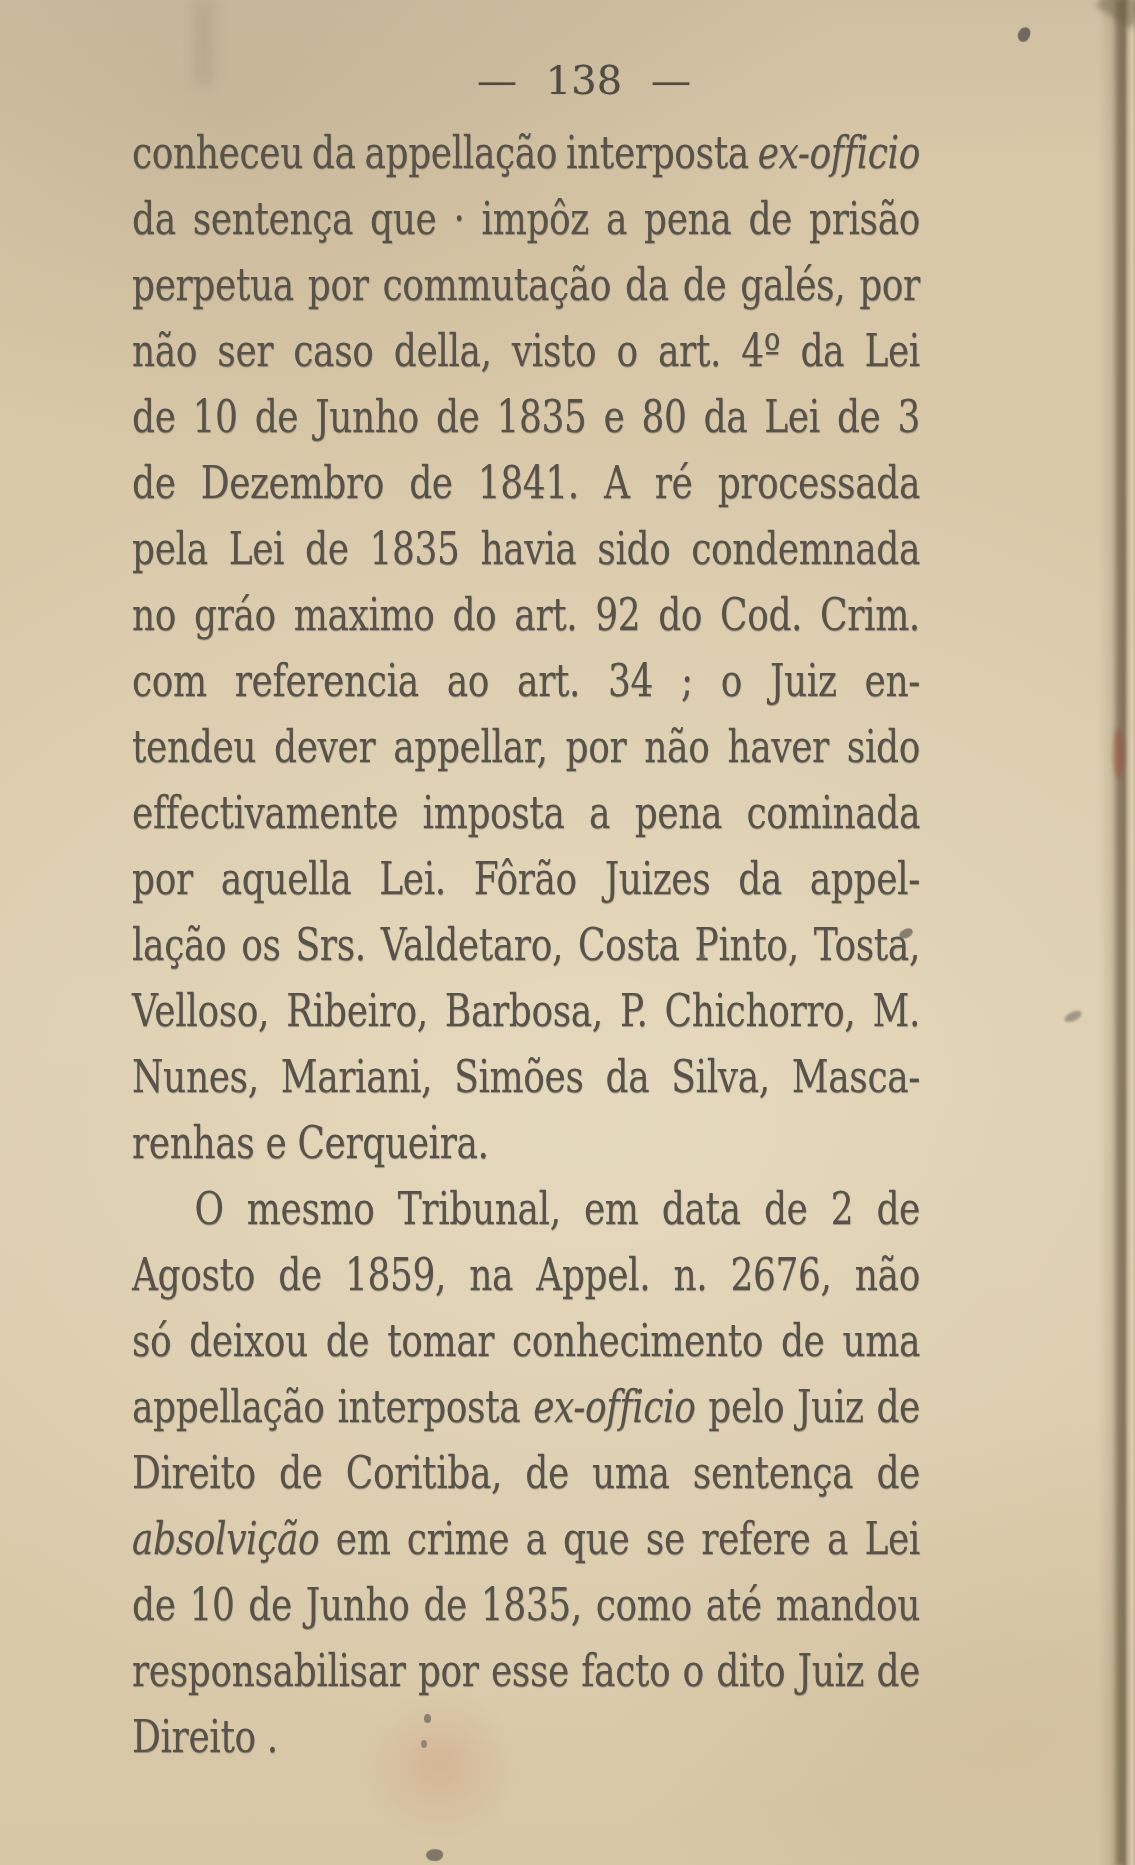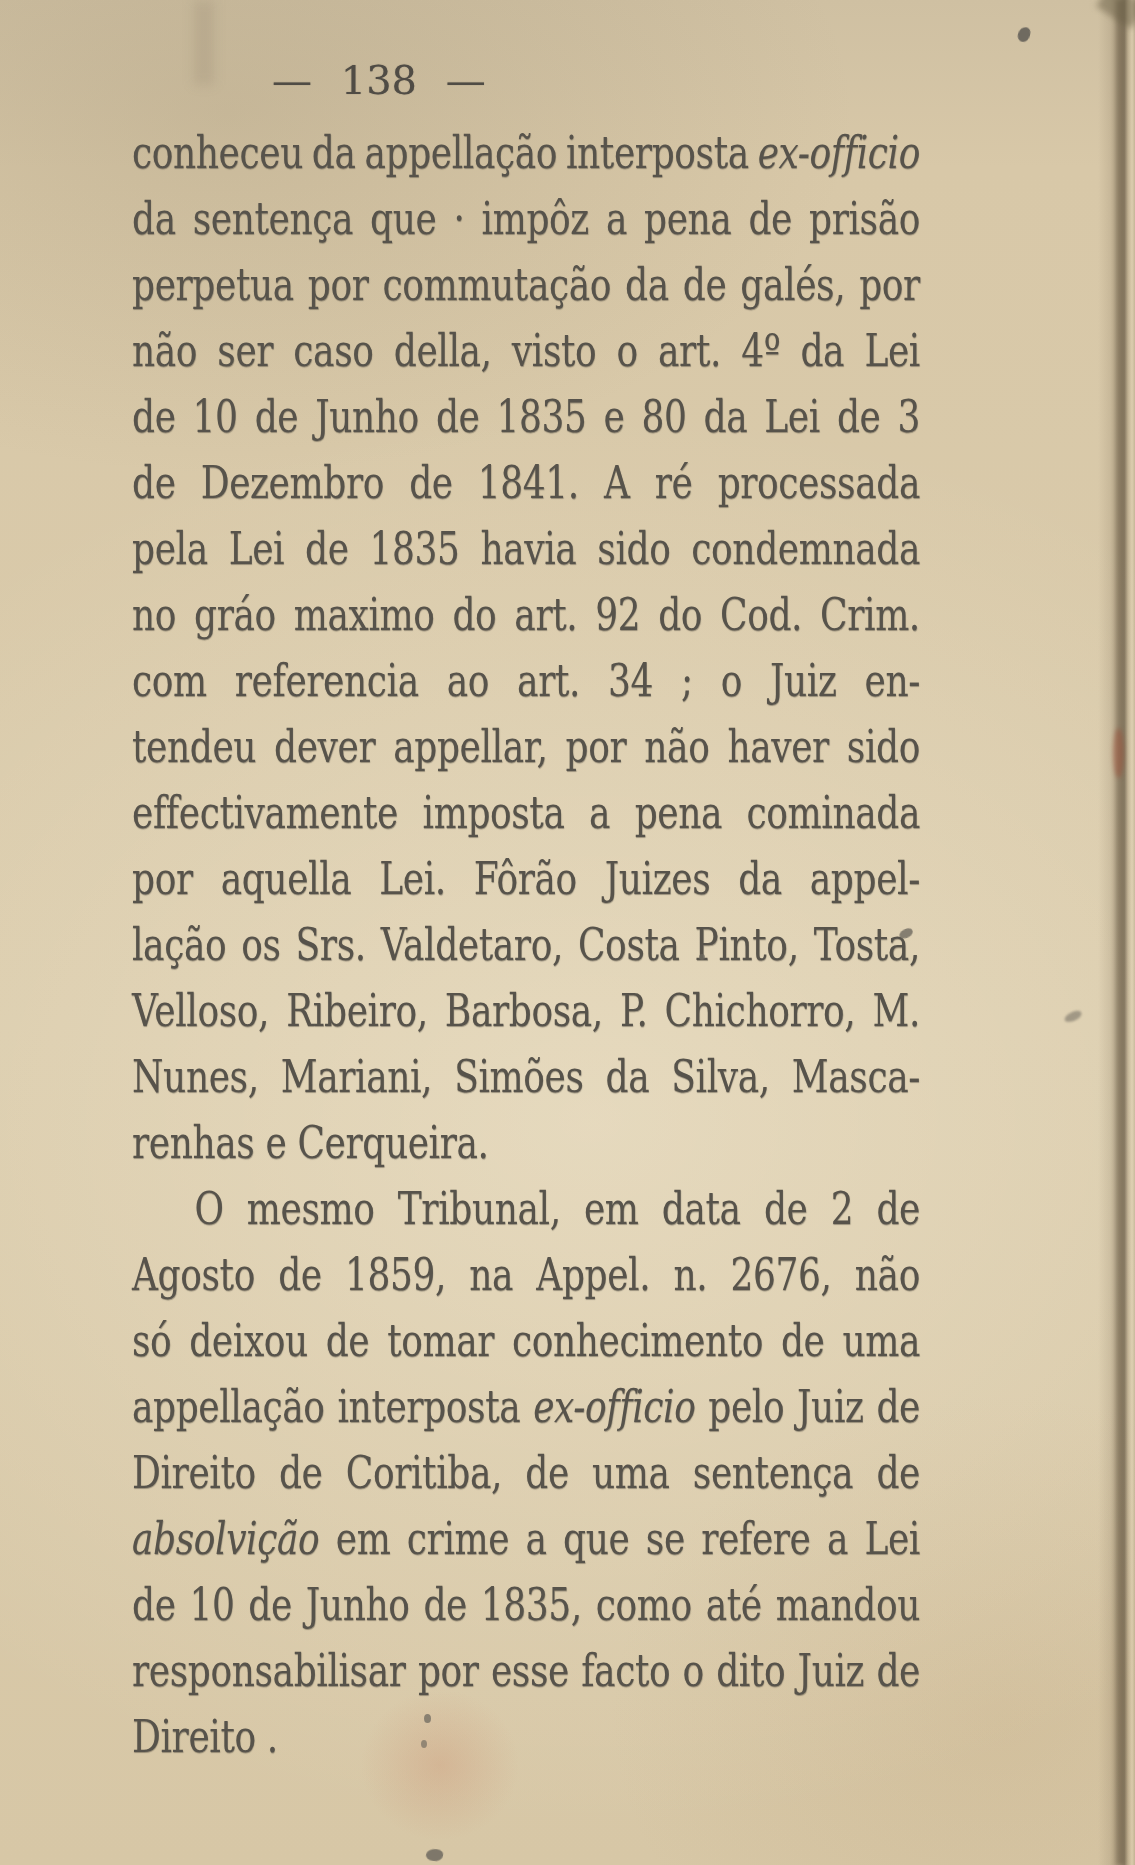--- a/index.html
+++ b/index.html
@@ -17,23 +17,24 @@
     background:
       radial-gradient(900px 520px at 20% 6%, rgba(138,124,96,0.20), rgba(138,124,96,0) 70%),
       radial-gradient(1250px 950px at 52% 60%, rgba(255,248,230,0.32), rgba(255,248,230,0) 75%),
       radial-gradient(520px 430px at 88% 92%, rgba(184,154,110,0.18), rgba(184,154,110,0) 75%),
       linear-gradient(to bottom, #cfc0a2 0%, #d8c8a8 9%, #dacbab 55%, #d7c7a6 100%);
     color: #57534b;
   }
   
   .pagenum {
     position: absolute;
-    left: 132px;
+    left: 120px;
     top: 58px;
     width: 788px;
+    text-align: center;
     text-indent: 140px;
     font-size: 40px;
     line-height: 44px;
     word-spacing: 16px;
     color: #504c45;
     text-shadow: 0 0 1px rgba(80,76,69,0.55);
   }
   
   .text-block {
     position: absolute;

